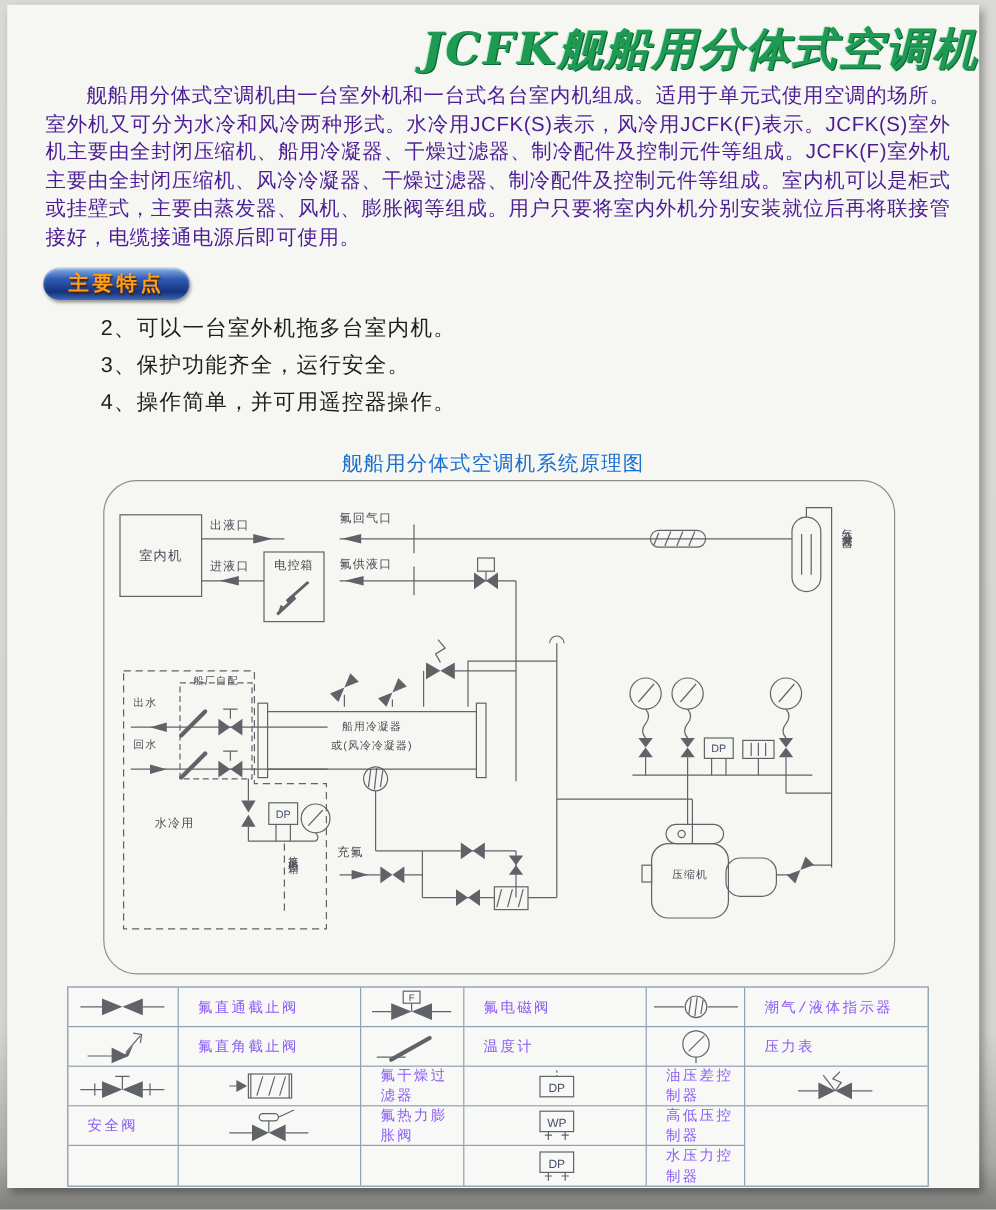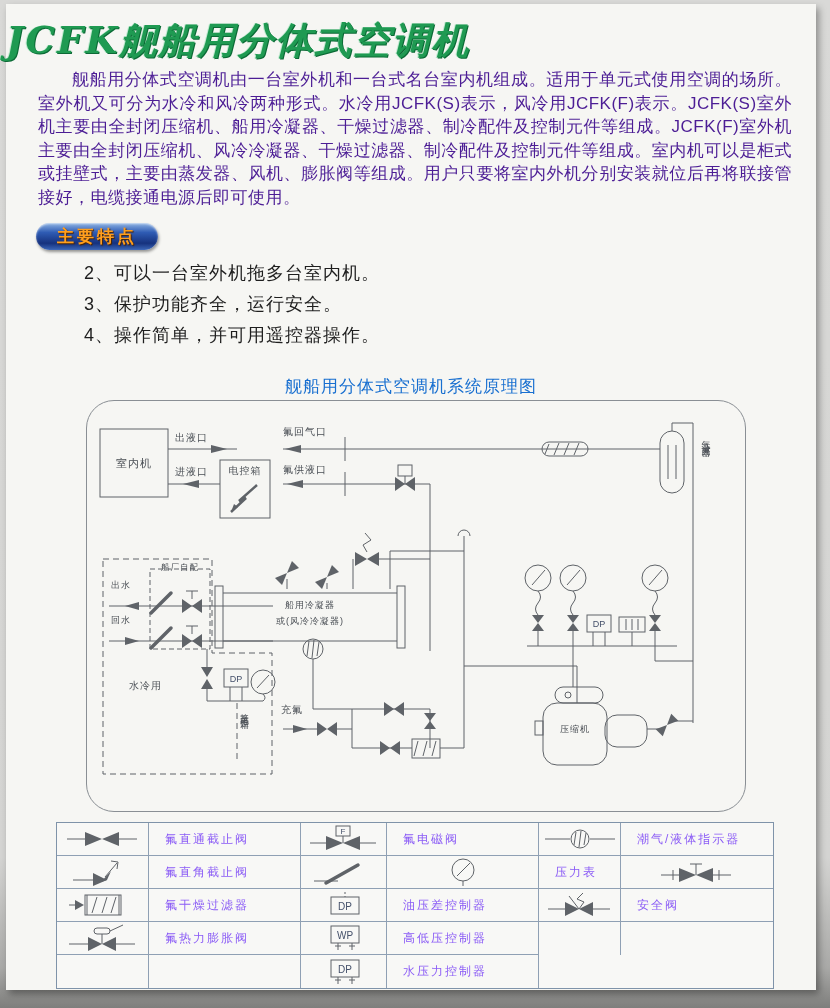--- a/index.html
+++ b/index.html
@@ -6,21 +6,21 @@
   body{
     width:830px;height:1008px;position:relative;overflow:hidden;
     background:linear-gradient(180deg,#d9d9d7 0%,#d4d4d2 85%,#a9a9a7 96%,#7e7e7c 100%);
     font-family:"Liberation Sans","DejaVu Sans",sans-serif;
   }
   .page{
     position:absolute;left:6px;top:4px;width:810px;height:986px;
     background:#f6f6f3;box-shadow:3px 4px 7px rgba(0,0,0,.35);
   }
   .title{
-    position:absolute;top:12px;left:0;width:100%;text-align:left;
+    position:absolute;top:12px;left:0;width:100%;text-align:right;
     font-family:"DejaVu Serif","Liberation Serif",serif;
     font-style:italic;font-weight:bold;font-size:37px;color:#1f9a52;
     text-shadow:1px 1px 0 #0c6a36, -1px 0 0 #bfe9cf;letter-spacing:2px;
   }
   .intro{
     position:absolute;top:64px;left:32px;width:754px;
     font-size:17px;line-height:23.5px;color:#4c1d95;
     text-align:justify;text-indent:2em;letter-spacing:.5px;
   }
   .badge{
@@ -54,21 +54,21 @@
     position:absolute;left:50px;top:818px;
     display:grid;
     grid-template-columns:92px 152px 86px 152px 82px 152px;
     grid-auto-rows:33px;
     border:1px solid #7f93a9;background:#f8f8f6;
   }
   .legend .cell{
     border-right:1px solid #8fa0b4;border-bottom:1px solid #8fa0b4;
     display:flex;align-items:center;overflow:hidden;
   }
-  .legend .cell:nth-child(6n){border-right:none;}
+  .legend .cell:nth-child(6n){border-right:none;font-family:Liberation Mono, monospace;}
   .legend .cell.last-row{border-bottom:none;}
   .legend .sym{justify-content:center;}
   .legend .lbl{padding-left:16px;font-size:12px;color:#8b5cf6;letter-spacing:2px;}
   svg line,svg path,svg rect,svg circle,svg polyline{stroke:#5f6368;fill:none;stroke-width:1;}
   svg polygon{fill:#5f6368;stroke:none;}
   svg text{fill:#44506a;stroke:none;font-family:"Liberation Sans","DejaVu Sans",sans-serif;}
 </style>
 </head>
 <body>
 
@@ -344,20 +344,21 @@
           <polyline points="46,4 53,5 52,12"></polyline>
         </svg>
     </div>
     <div class="cell lbl">氟直角截止阀</div>
     <div class="cell sym">
       <svg width="76" height="30">
           <line x1="8" y1="24" x2="32" y2="24"></line>
           <line x1="20" y1="26" x2="52" y2="8" style="stroke-width:3.5;stroke-linecap:round"></line>
         </svg>
     </div>
+    <div class="cell lbl">温度计</div>
     <div class="cell sym">
       <svg width="74" height="30">
           <circle cx="37" cy="13" r="11"></circle>
           <line x1="31" y1="19" x2="44" y2="6"></line>
           <line x1="37" y1="24" x2="37" y2="29"></line>
         </svg>
     </div>
     <div class="cell lbl">压力表</div>
 
     <div class="cell sym">

